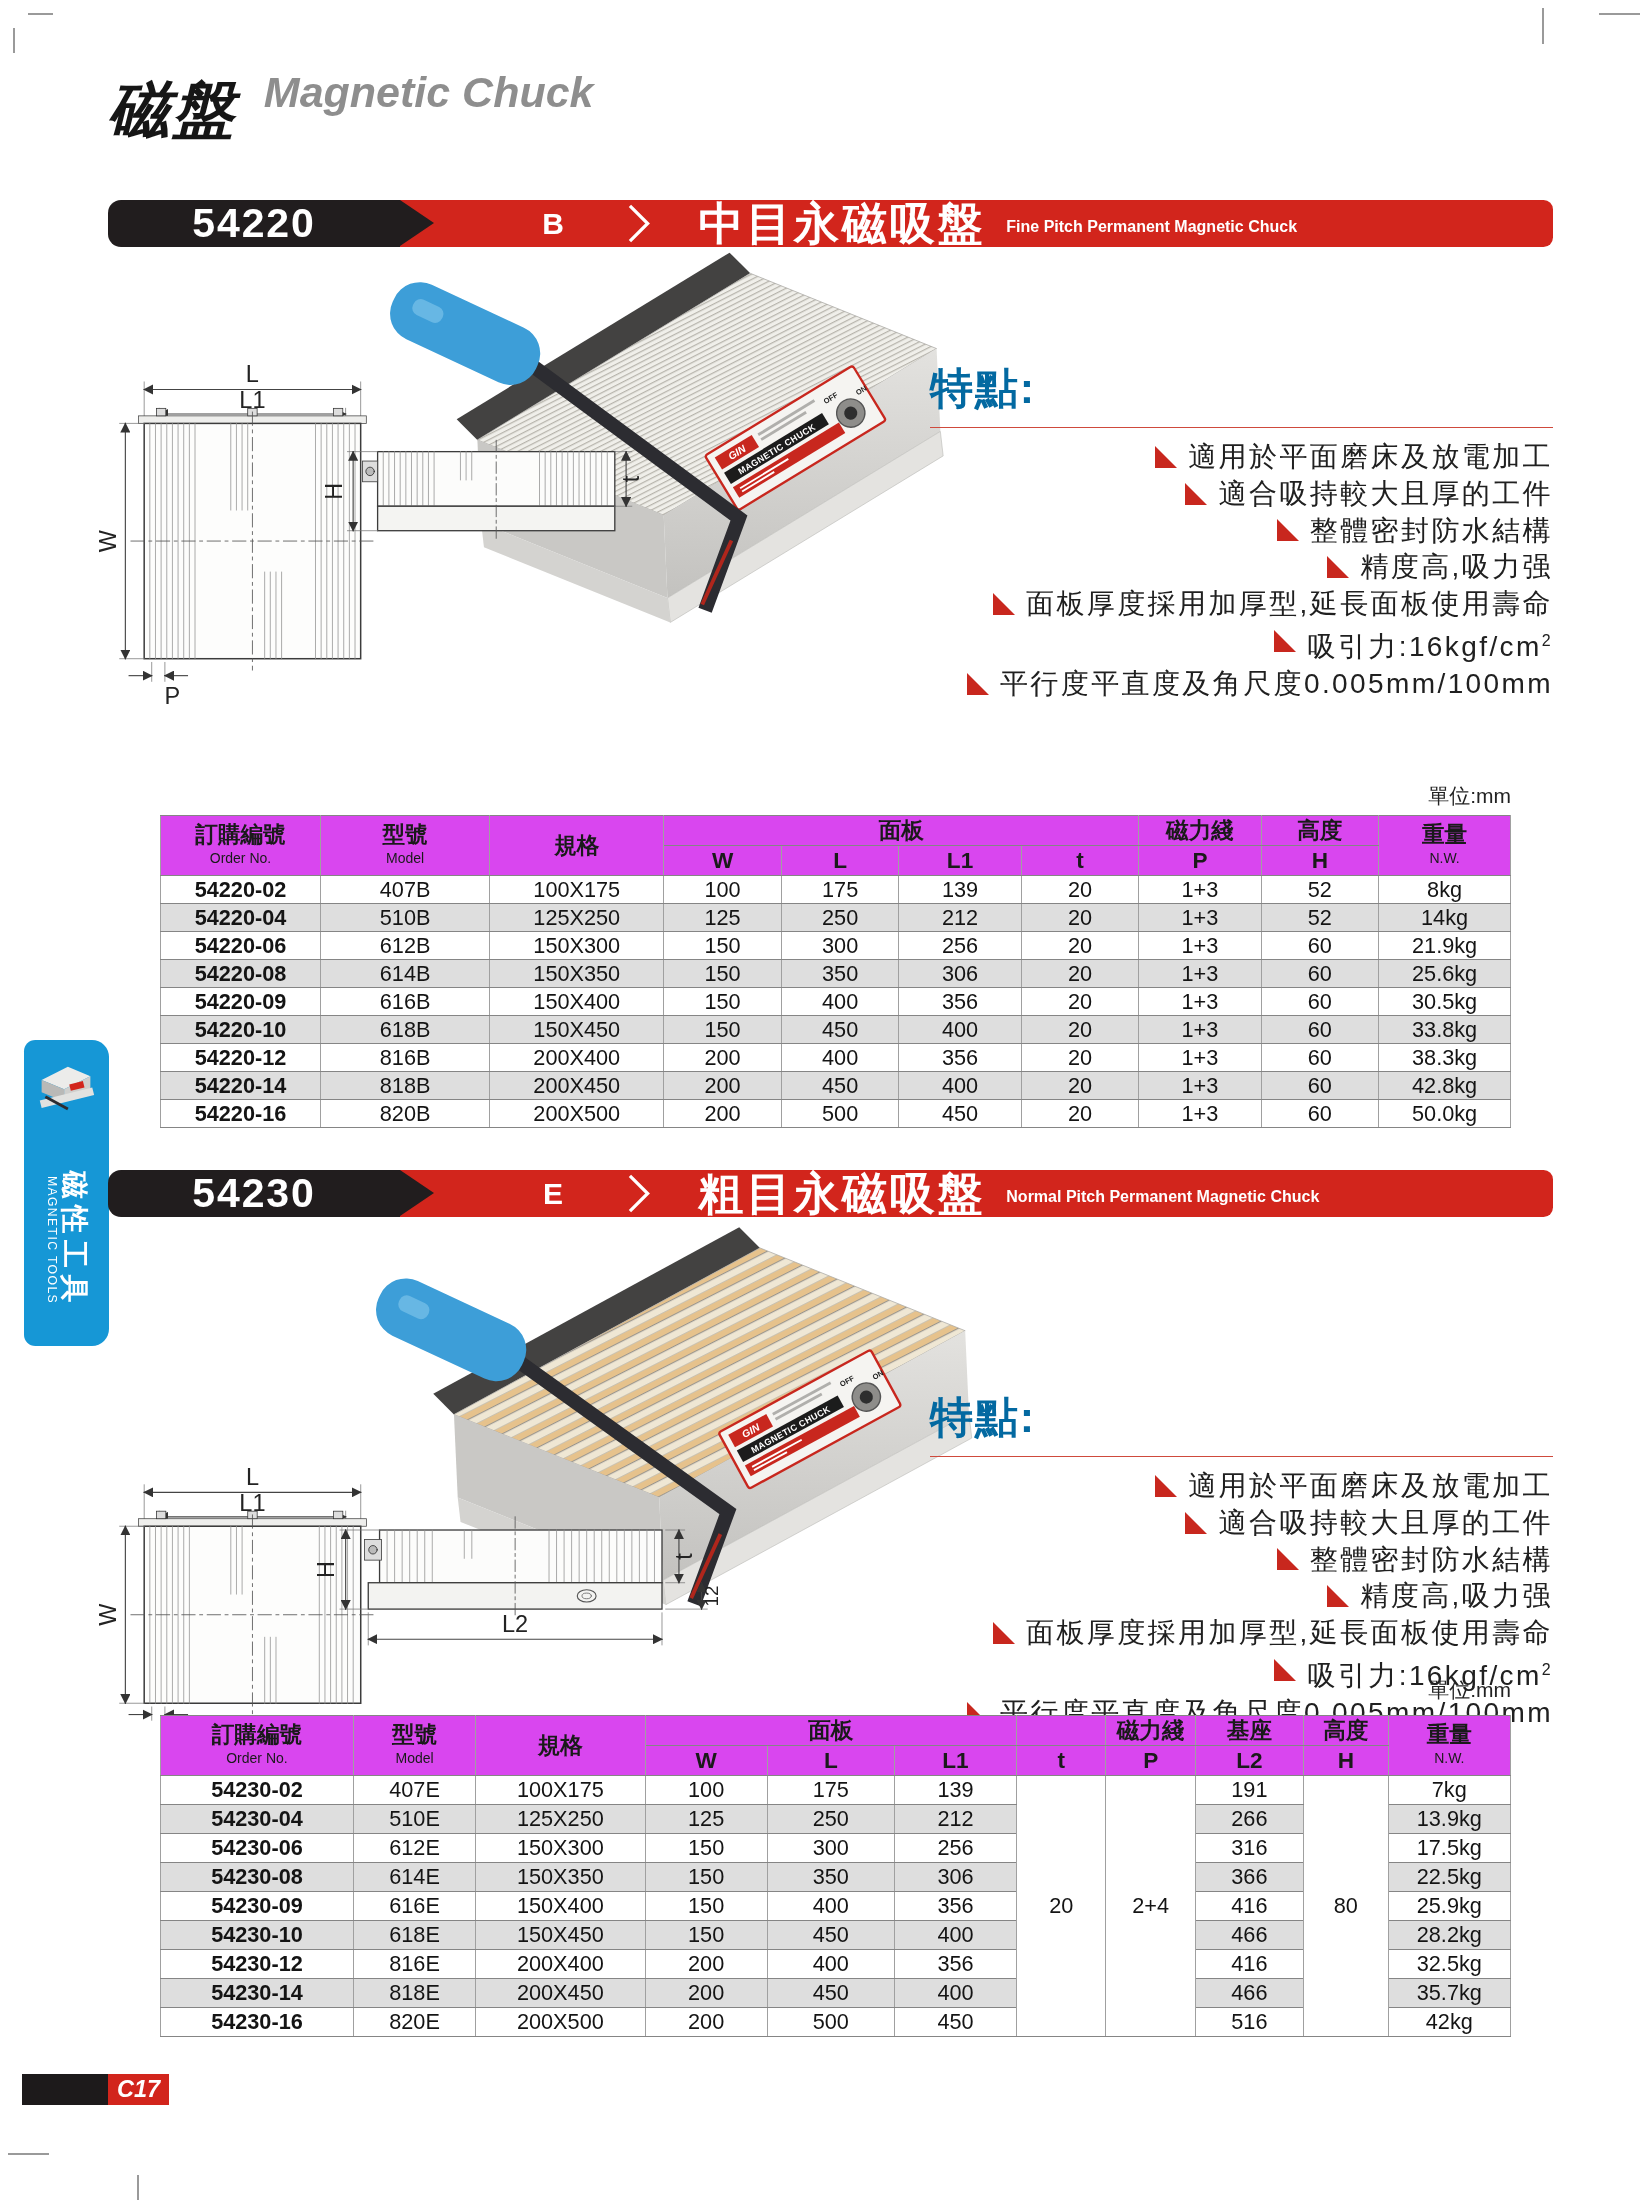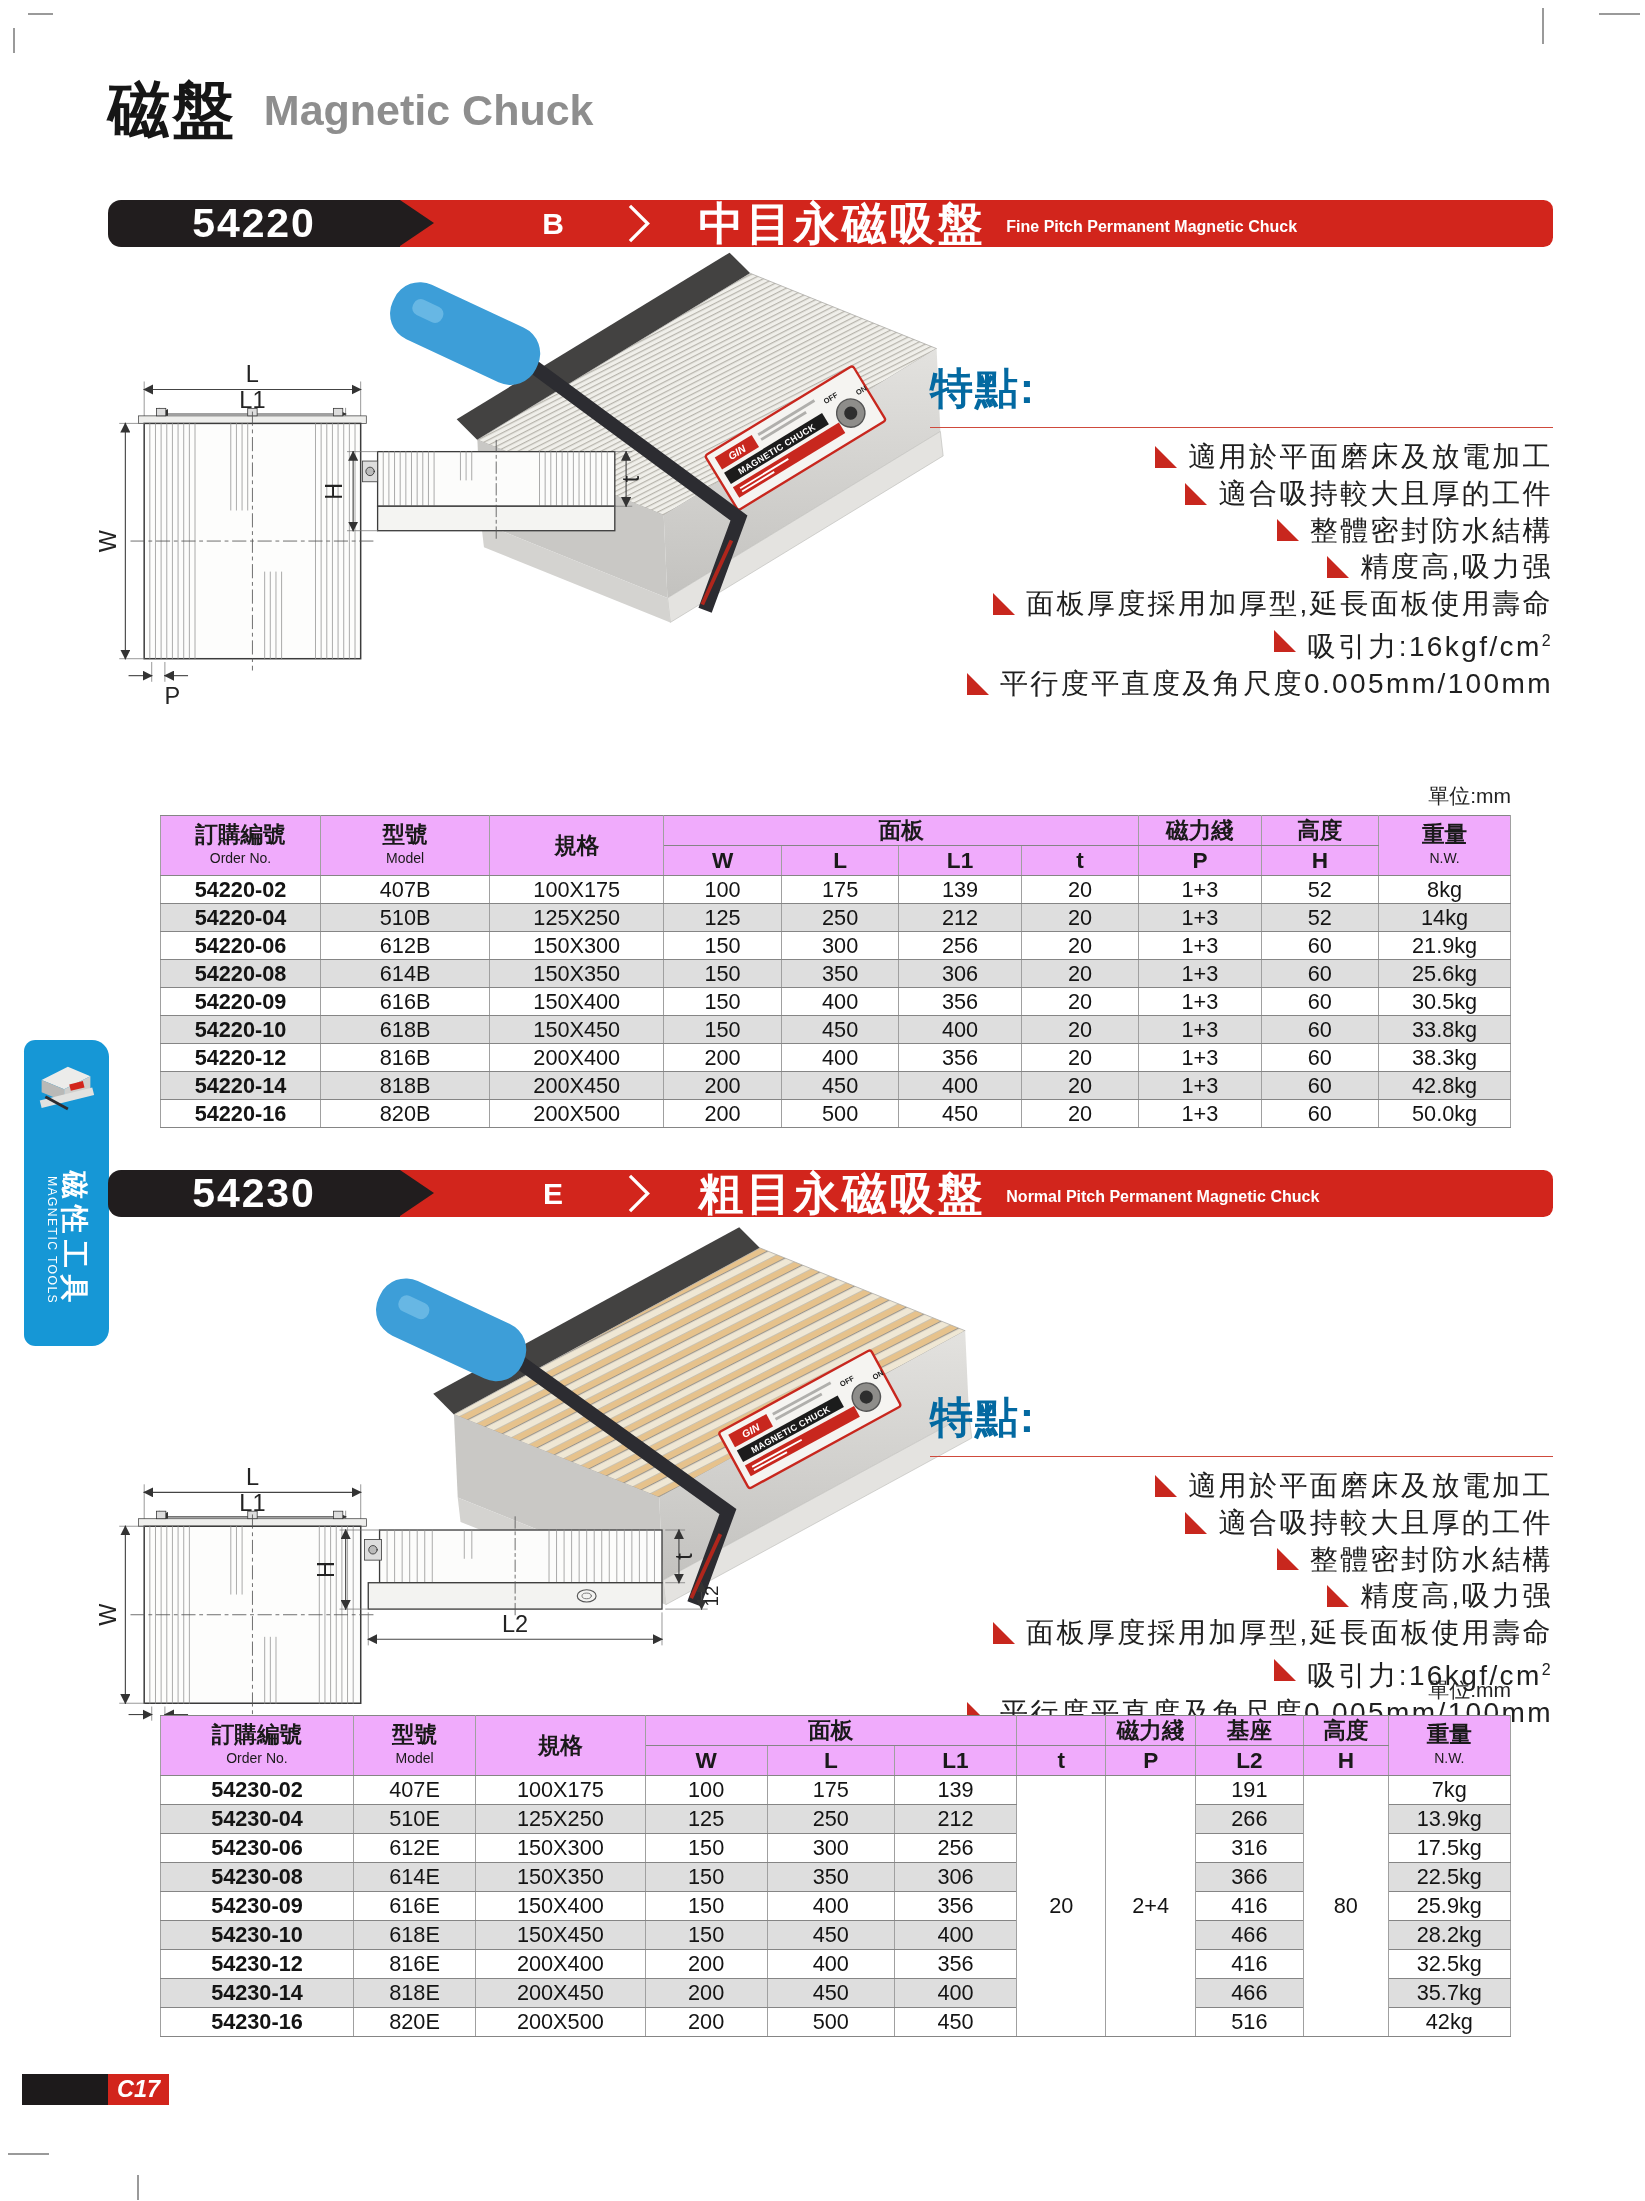--- a/index.html
+++ b/index.html
@@ -4,21 +4,21 @@
 <style>
   html,body{margin:0;padding:0;}
   body{
     width:1645px;height:2202px;position:relative;background:#ffffff;
     font-family:"Liberation Sans","DejaVu Sans",sans-serif;color:#1a1a1a;
     overflow:hidden;
   }
   
   .mark{position:absolute;background:#9a9a9a;}
   
-  .page-title{position:absolute;left:108px;top:68px;display:flex;align-items:center;}
+  .page-title{position:absolute;left:108px;top:68px;display:flex;align-items:flex-start;font-style:italic;}
   .page-title .zh{font-size:62px;font-weight:bold;color:#161616;letter-spacing:1.9px;}
   .page-title .en{font-size:43px;font-weight:bold;color:#8e8e8e;margin-left:28px;}
   
   .banner{position:absolute;left:108px;width:1445px;height:47px;}
   .banner .red-bar{position:absolute;left:240px;right:0;top:0;bottom:0;background:#d2251c;border-radius:0 9.4px 9.4px 0;}
   .banner .code-tag{position:absolute;left:0;top:0;width:292px;height:47px;background:#211d1e;border-radius:13px 0 0 13px;color:#fff;font-size:41px;font-weight:bold;text-align:center;line-height:46px;letter-spacing:1.9px;z-index:2;}
   .banner .code-tag::after{content:"";position:absolute;left:100%;top:0;width:0;height:0;border-top:23.5px solid transparent;border-bottom:23.5px solid transparent;border-left:34px solid #211d1e;}
   .banner .content{position:absolute;left:426px;right:15px;top:0;height:47px;display:flex;align-items:center;color:#fff;z-index:3;}
   .banner .series{font-size:30px;font-weight:bold;width:38px;text-align:center;margin-right:55px;}
   .banner .chev{margin-right:47px;flex:0 0 auto;}
@@ -31,21 +31,21 @@
   .features li{display:flex;align-items:flex-start;margin-bottom:4.7px;line-height:32px;justify-content:flex-end;}
   .features .tri{flex:0 0 auto;width:0;height:0;border-bottom:22.6px solid #c8271e;border-right:22.6px solid transparent;margin:4.7px 11.3px 0 0;}
   .features .ftext{font-size:28px;color:#202020;letter-spacing:2.4px;}
   .features sup{font-size:16px;}
   
   .unit-note{position:absolute;width:235px;text-align:right;font-size:21px;color:#222;}
   
   table.spec{position:absolute;left:160px;width:1351px;border-collapse:collapse;table-layout:fixed;}
   table.spec th,table.spec td{border:0.9px solid #a0a0a0;border-top:1.9px solid #858585;border-bottom:1.9px solid #858585;text-align:center;vertical-align:middle;padding:0;}
   table.spec{border:1.9px solid #6f6f6f;}
-  table.spec th{background:#f0abfc;font-weight:bold;}
+  table.spec th{background:#d946ef;font-weight:bold;}
   table.spec .h-zh{font-size:22.6px;font-weight:bold;line-height:26px;}
   table.spec .h-en{font-size:14px;font-weight:normal;line-height:21px;}
   table.spec .h-sub{font-size:22.6px;}
   table.spec thead tr{height:30px;}
   table.spec td{background:#fff;font-size:21.7px;height:27px;color:#141414;}
   #table-54230 td{height:28px;}
   table.spec tr.alt td{background:#dedede;}
   table.spec td.merged{background:#fff;}
   table.spec td.col-order{font-weight:bold;}
   

